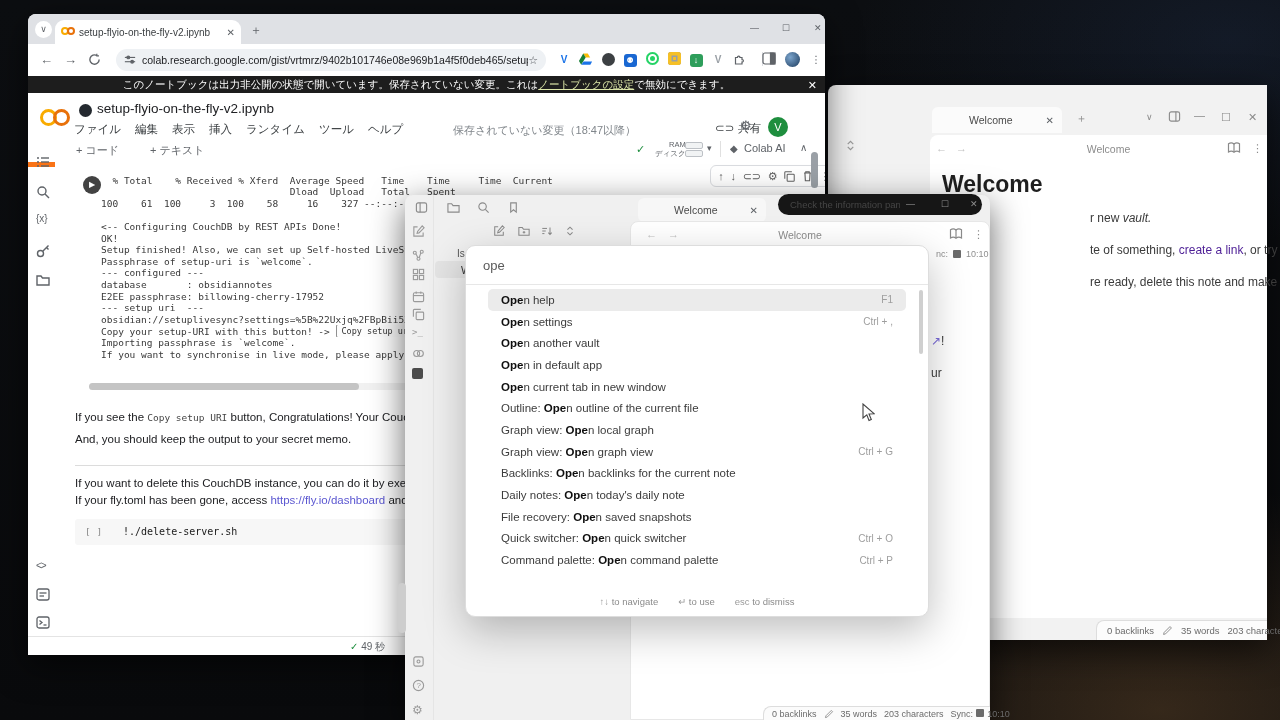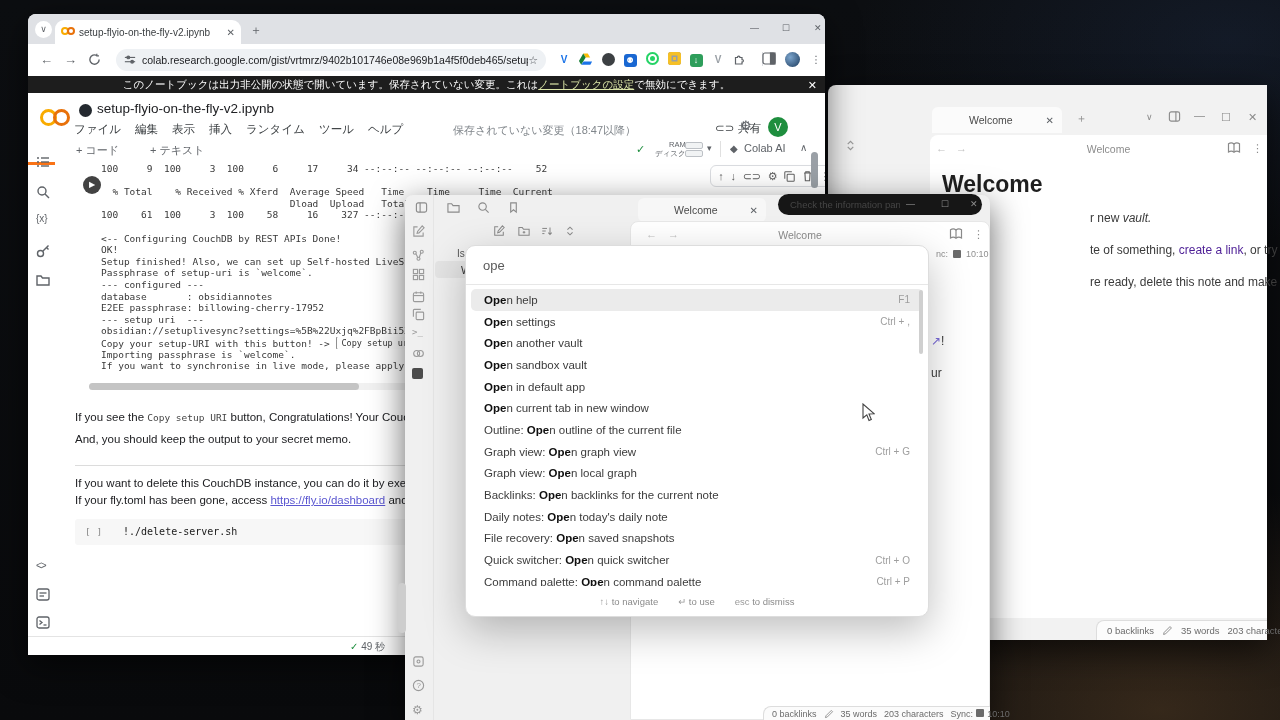--- a/index.html
+++ b/index.html
@@ -35,38 +35,38 @@
   .notifbar a{color:#dce6a8;text-decoration:underline}
   .notif-close{position:absolute;right:8px;top:1px;color:#fff;font-size:11px}
   .colab-header{position:absolute;left:0;top:79px;right:0;height:45px;background:#fff}
   .co-ring{position:absolute;width:11px;height:11px;border-radius:50%;border:3.2px solid #f9ab00}
   .gh{position:absolute;left:51px;top:11px;width:13px;height:13px;border-radius:50%;background:#24292f}
   .nbtitle{position:absolute;left:69px;top:8px;font-size:13.5px;color:#202124}
   .menubar{position:absolute;left:46px;top:29px;display:flex;gap:14px;font-size:11.5px;color:#3c4043}
   .unsaved{font-size:11px;color:#80868b;margin-left:6px}
   .share{position:absolute;top:28px;font-size:11.5px;color:#3c4043}
   .avatar{position:absolute;left:740px;top:24px;width:20px;height:20px;border-radius:50%;background:#1e8e3e;color:#fff;font-size:11px;text-align:center;line-height:20px}
-  .colab-toolbar{position:absolute;left:0;top:124px;right:0;height:24px;background:#fff;border-bottom:3px solid #f97316}
+  .colab-toolbar{position:absolute;left:0;top:124px;right:0;height:24px;background:#fff;border-bottom:5px solid #f97316}
   .addbtn{position:absolute;top:5px;font-size:11px;color:#5f6368}
   .ramdisk{position:absolute;left:627px;top:2px;font-size:7.5px;color:#5f6368;text-align:right;line-height:9px}
   .meter{position:absolute;width:16px;height:5px;border:1px solid #bdc1c6;border-radius:2px;background:#f1f3f4}
   .railic{position:absolute;left:8px;color:#5f6368}
   .rail-divider{position:absolute;left:27px;top:148px;bottom:18px;width:1px;background:#ececec}
   .colab-content{position:absolute;left:27px;top:148px;right:0;bottom:18px;background:#fff;overflow:hidden}
   .runbtn{position:absolute;left:28px;top:14px;width:18px;height:18px;border-radius:50%;background:#424242;color:#fff;font-size:8px;text-align:center;line-height:18px}
   .outwrap{position:absolute;left:46px;top:1px;right:2px;font-family:"DejaVu Sans Mono",monospace;font-size:9.5px;color:#383838}
   .outwrap .ln{height:11.6px;white-space:pre;overflow:hidden}
   .copybtn{display:inline-block;border:1px solid #909090;border-radius:2px;background:#fdfdfd;font-size:8.5px;padding:0 5px;height:12px;line-height:12px;transform:translateY(-1px);font-family:"DejaVu Sans Mono",monospace;color:#333}
   .hscroll{position:absolute;left:34px;top:221px;width:340px;height:7px;background:#f1f1f1;border-radius:4px}
   .hthumb{position:absolute;left:0;top:0;width:270px;height:7px;background:#c4c4c4;border-radius:4px}
   .cell-toolbar{position:absolute;left:655px;top:3px;width:129px;height:22px;background:#fff;border:1px solid #dadce0;border-radius:6px;display:flex;align-items:center;justify-content:space-around;padding:0 4px;box-sizing:border-box}
   .cellic{font-size:11px;color:#616161}
   .md{position:absolute;left:20px;font-size:11.5px;color:#202124;white-space:nowrap}
   .md code{font-family:"DejaVu Sans Mono",monospace;font-size:9.5px;color:#444}
-  .md a{color:#5b57d1;text-decoration:underline}
+  .md a{color:#5b57d1;}
   .mdhr{position:absolute;left:20px;top:303px;width:690px;border-top:1px solid #dcdcdc}
   .codecell{position:absolute;left:20px;top:357px;right:12px;height:26px;background:#f7f7f7;border-radius:3px}
   .ccprompt{position:absolute;left:10px;top:7px;font-family:"DejaVu Sans Mono",monospace;font-size:9.5px;color:#888}
   .cccode{position:absolute;left:48px;top:7px;font-family:"DejaVu Sans Mono",monospace;font-size:10px;color:#1a1a1a}
   .vscroll{position:absolute;left:783px;top:138px;width:7px;height:36px;background:#9aa0a6;border-radius:4px}
   .bottombar{position:absolute;left:0;bottom:0;right:0;height:18px;background:#fff;border-top:1px solid #e4e4e4}
   .runstat{position:absolute;left:322px;top:3px;font-size:10px;color:#5f6368}
 
   
   #obs-right{left:828px;top:85px;width:439px;height:555px;background:#f2f2f2;border-radius:8px 0 0 0;z-index:1}
@@ -89,21 +89,21 @@
   .selrow{position:absolute;left:30px;top:66px;width:40px;height:17px;background:#e4e4e4;border-radius:4px}
   .synccorner{position:absolute;left:305px;top:27px;font-size:9px;color:#8f8f8f;display:flex;align-items:center;gap:5px}
   .syncbox{width:8px;height:8px;background:#6b6b6b;border-radius:1px}
   .m-status{position:absolute;left:358px;right:0;top:511px;height:14px;background:#fbfbfb;border-top:1px solid #ddd;border-left:1px solid #ddd;border-radius:8px 0 0 0;display:flex;align-items:center;gap:7px;padding:0 8px;font-size:9px;color:#6b6b6b;white-space:nowrap}
   .ribbonic{position:absolute;left:7px;color:#9a9a9a}
   .ribbon-line{position:absolute;left:28px;top:0;bottom:0;width:1px;background:#e5e5e5}
 
   
   #palette{position:absolute;left:60px;top:50px;width:464px;height:372px;background:#fff;border:1px solid #ddd;border-radius:10px;box-shadow:0 14px 40px rgba(0,0,0,.25);z-index:3;display:flex;flex-direction:column;box-sizing:border-box}
   .pal-input{height:38px;border-bottom:1px solid #e7e7e7;font-size:13px;color:#5a5a5a;display:flex;align-items:center;padding:0 17px;flex:none}
-  .pal-list{flex:1;padding:4px 0;overflow:hidden}
+  .pal-list{flex:1;padding:4px 17px;overflow:hidden}
   .pal-item{height:21.7px;display:flex;align-items:center;justify-content:space-between;padding:0 18px;font-size:11.5px;color:#3c3c3c;box-sizing:border-box}
   .pal-item b{font-weight:700;color:#0f0f0f}
   .pal-item.sel{background:#ebebeb;border-radius:5px;margin:0 5px;padding:0 13px}
   .pal-sc{font-size:10px;color:#9e9e9e}
   .pal-footer{height:30px;display:flex;align-items:center;justify-content:center;gap:20px;font-size:9.5px;color:#8b8b8b;flex:none}
   .pal-footer b{font-weight:400;color:#9a9a9a}
   .pal-scroll{position:absolute;right:5px;top:44px;width:4px;height:64px;background:#cfcfcf;border-radius:2px}
 
   
   #toast{position:absolute;left:778px;top:194px;width:204px;height:21px;background:#161616;border-radius:11px;z-index:4;overflow:hidden}
@@ -322,21 +322,20 @@
         <rect x="1" y="1" width="12" height="11" rx="2"></rect>
         <path d="M3.5 4.5 L6 6.5 L3.5 8.5"></path>
         <line x1="7.5" y1="9" x2="10.5" y2="9"></line>
       </svg>
   </span>
   <div class="rail-divider"></div>
 
   <div class="colab-content">
     <div class="runbtn">▶</div>
     <div class="outwrap" id="colab-output">
-        <div class="ln">100     9  100     3  100     6     17     34 --:--:-- --:--:-- --:--:--    52</div>
         <div class="ln"> </div>
         <div class="ln">  % Total    % Received % Xferd  Average Speed   Time    Time     Time  Current</div>
         <div class="ln">                                 Dload  Upload   Total   Spent</div>
         <div class="ln">100    61  100     3  100    58     16    327 --:--:-- --:--:-- -</div>
         <div class="ln"> </div>
         <div class="ln">&lt;-- Configuring CouchDB by REST APIs Done!</div>
         <div class="ln">OK!</div>
         <div class="ln">Setup finished! Also, we can set up Self-hosted LiveSync instantl</div>
         <div class="ln">Passphrase of setup-uri is `welcome`.</div>
         <div class="ln">--- configured ---</div>
@@ -539,42 +538,38 @@
         </div>
         <div class="pal-item">
           <span><span></span><b>Ope</b><span>n settings</span></span>
           <span class="pal-sc">Ctrl + ,</span>
         </div>
         <div class="pal-item">
           <span><span></span><b>Ope</b><span>n another vault</span></span>
           <span class="pal-sc"></span>
         </div>
         <div class="pal-item">
-          <span><span></span><b>Ope</b><span>n sandbox vault</span></span>
-          <span class="pal-sc"></span>
-        </div>
-        <div class="pal-item">
           <span><span></span><b>Ope</b><span>n in default app</span></span>
           <span class="pal-sc"></span>
         </div>
         <div class="pal-item">
           <span><span></span><b>Ope</b><span>n current tab in new window</span></span>
           <span class="pal-sc"></span>
         </div>
         <div class="pal-item">
           <span><span>Outline: </span><b>Ope</b><span>n outline of the current file</span></span>
+          <span class="pal-sc"></span>
+        </div>
+        <div class="pal-item">
+          <span><span>Graph view: </span><b>Ope</b><span>n local graph</span></span>
           <span class="pal-sc"></span>
         </div>
         <div class="pal-item">
           <span><span>Graph view: </span><b>Ope</b><span>n graph view</span></span>
           <span class="pal-sc">Ctrl + G</span>
-        </div>
-        <div class="pal-item">
-          <span><span>Graph view: </span><b>Ope</b><span>n local graph</span></span>
-          <span class="pal-sc"></span>
         </div>
         <div class="pal-item">
           <span><span>Backlinks: </span><b>Ope</b><span>n backlinks for the current note</span></span>
           <span class="pal-sc"></span>
         </div>
         <div class="pal-item">
           <span><span>Daily notes: </span><b>Ope</b><span>n today's daily note</span></span>
           <span class="pal-sc"></span>
         </div>
         <div class="pal-item">

